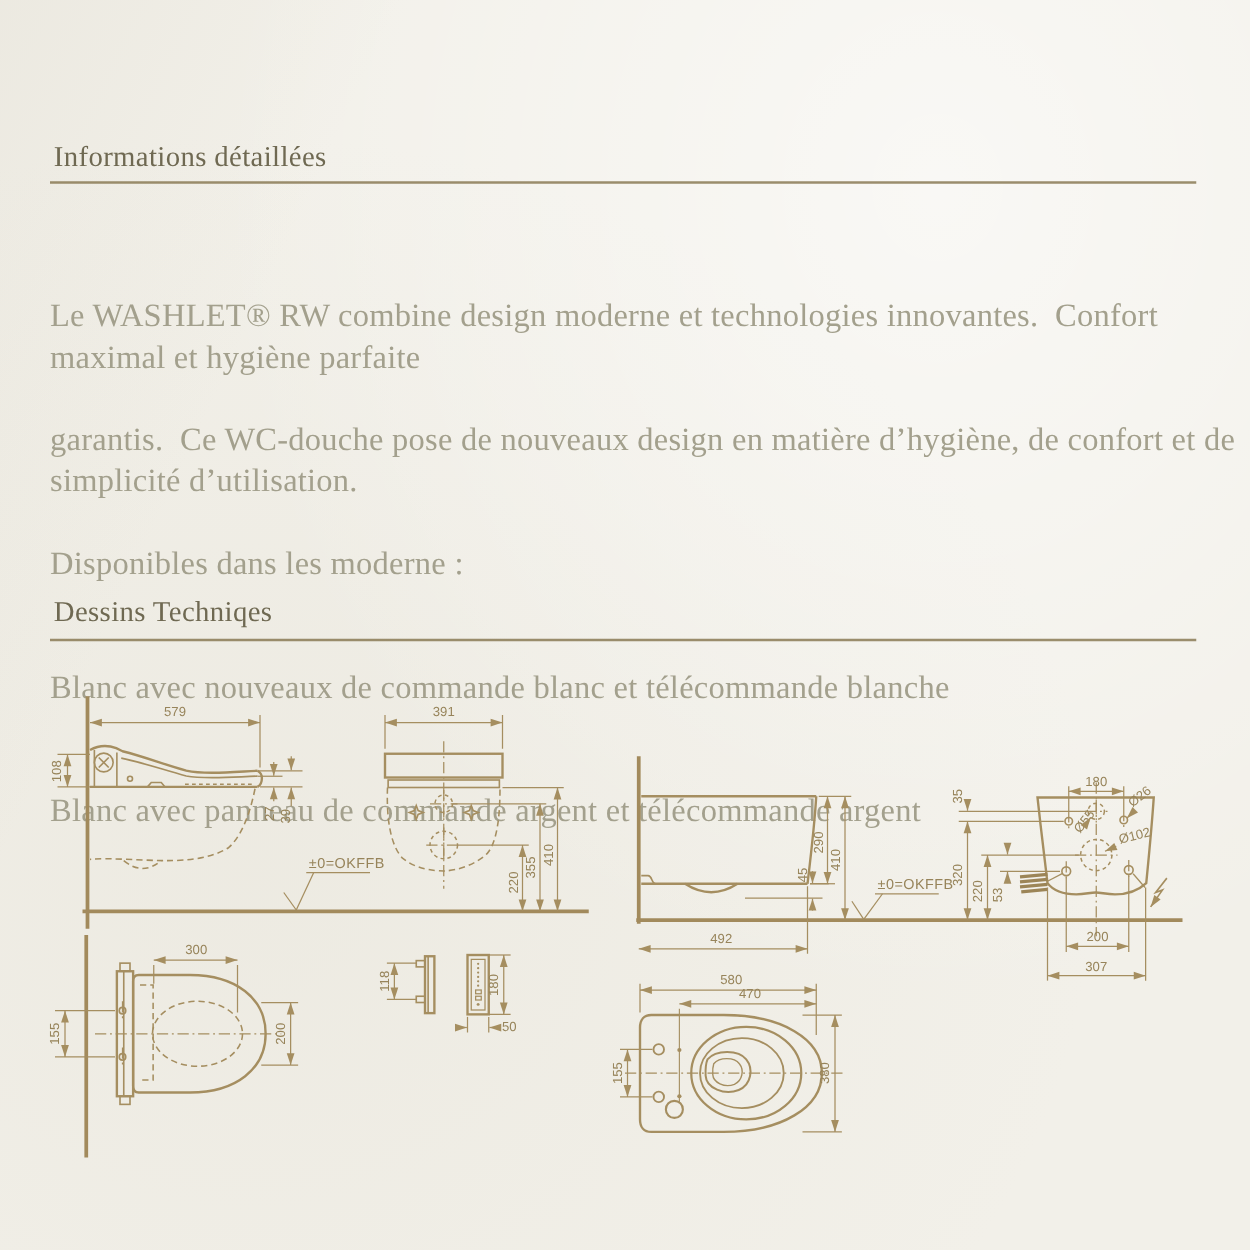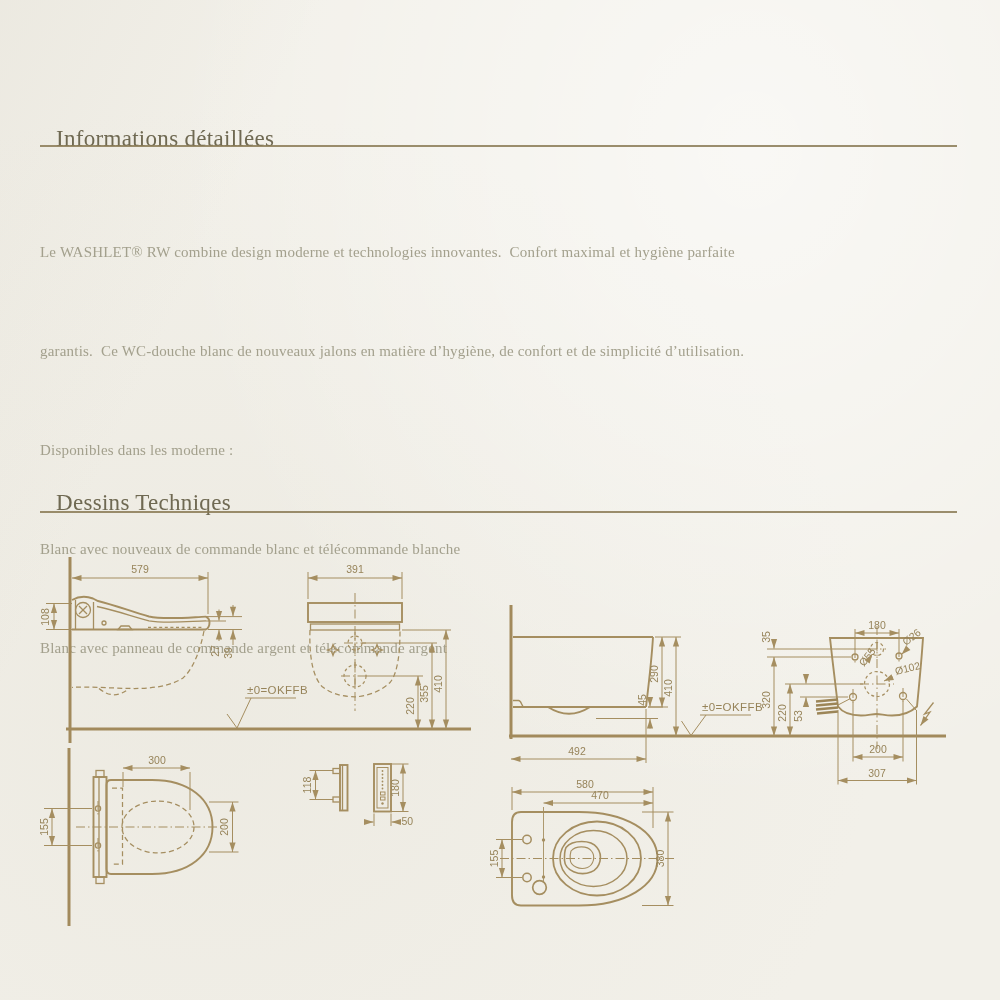--- a/index.html
+++ b/index.html
@@ -8,31 +8,31 @@
     width:1000px;height:1000px;
     background-color:#f2f0e9;
     background-image:
       linear-gradient(115deg, rgba(212,207,192,.20), rgba(212,207,192,0) 22%),
       radial-gradient(ellipse at 75% 15%, rgba(255,255,255,.55), rgba(255,255,255,0) 55%),
       radial-gradient(ellipse at 20% 70%, rgba(222,218,204,.25), rgba(222,218,204,0) 60%);
     font-family:"Liberation Serif", serif;
     overflow:hidden;
   }
   .section-title{
-    position:absolute;left:40px;margin:16px;
+    position:absolute;left:40px;margin:3px;
     font-size:23px;font-weight:400;letter-spacing:.3px;
     color:#6f6952;
   }
   .rule{
     position:absolute;left:40px;width:917px;height:0;
     border:none;border-top:2px solid #8a7a55;margin:0;opacity:.85;
   }
   .bodytext{
     position:absolute;left:40px;top:170px;
-    font-size:15px;line-height:33px;color:#a3a08d;
+    font-size:26px;line-height:33px;color:#a3a08d;
     letter-spacing:.2px;white-space:pre-wrap;
   }
   .bodytext div{height:33px;}
   #tech{position:absolute;left:0;top:530px;}
   
   .s3{stroke:#a28a5c;stroke-width:3;fill:none;}
   .s2{stroke:#a58e60;stroke-width:1.9;fill:none;}
   .s1{stroke:#a58e60;stroke-width:1.3;fill:none;}
   .dim{stroke:#a58e60;stroke-width:1;fill:none;}
   .dash{stroke:#a58e60;stroke-width:1.25;fill:none;stroke-dasharray:5 3.2;}
@@ -46,21 +46,21 @@
 </head>
 <body>
 
 <div class="page">
 
   <h2 class="section-title" style="top:110px;">Informations détaillées</h2>
   <hr class="rule" style="top:145px;">
 
   <div class="bodytext">
     <div>Le WASHLET® RW combine design moderne et technologies innovantes.  Confort maximal et hygiène parfaite</div>
-    <div>garantis.  Ce WC-douche blanc de nouveaux jalons en matière d’hygiène, de confort et de simplicité d’utilisation.</div>
+    <div>garantis.  Ce WC-douche pose de nouveaux design en matière d’hygiène, de confort et de simplicité d’utilisation.</div>
     <div>Disponibles dans les moderne :</div>
     <div>Blanc avec nouveaux de commande blanc et télécommande blanche</div>
     <div>Blanc avec panneau de commande argent et télécommande argent</div>
   </div>
 
   <h2 class="section-title" style="top:474px;text-align:center;">Dessins Techniqes</h2>
   <hr class="rule" style="top:511px;">
 
   <svg id="tech" width="1000" height="470" viewBox="0 0 1000 470">
     <defs>

